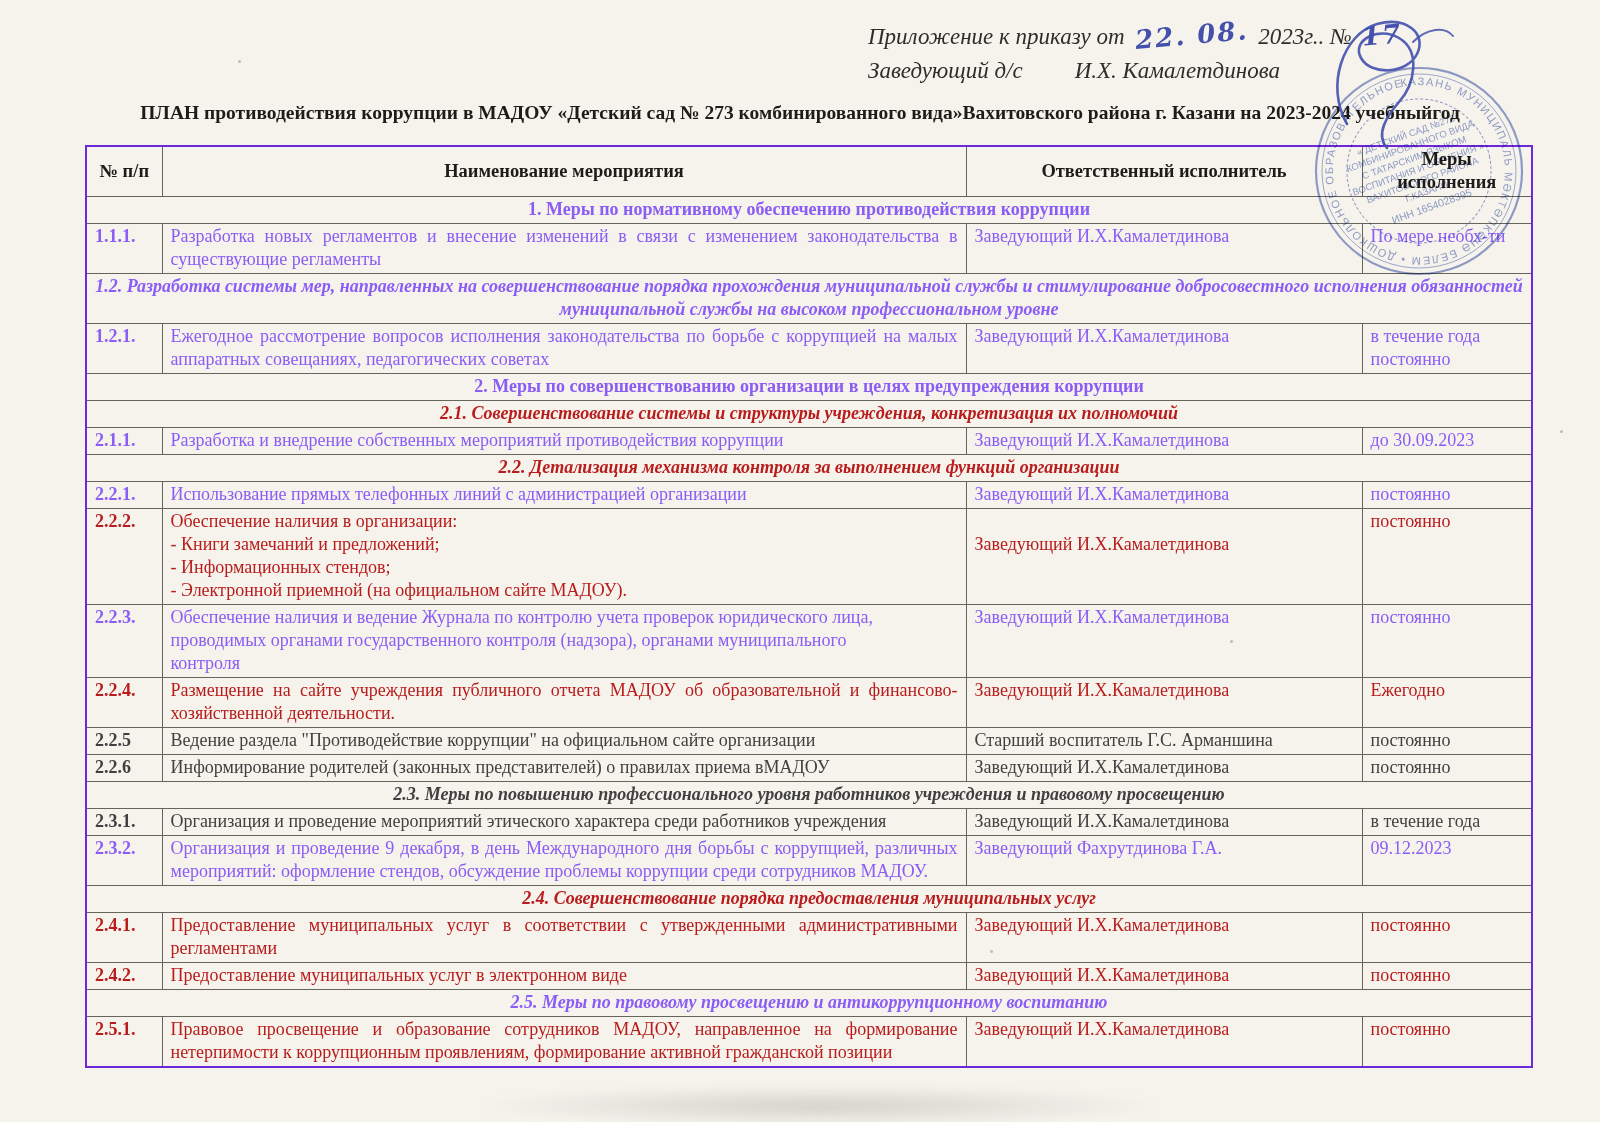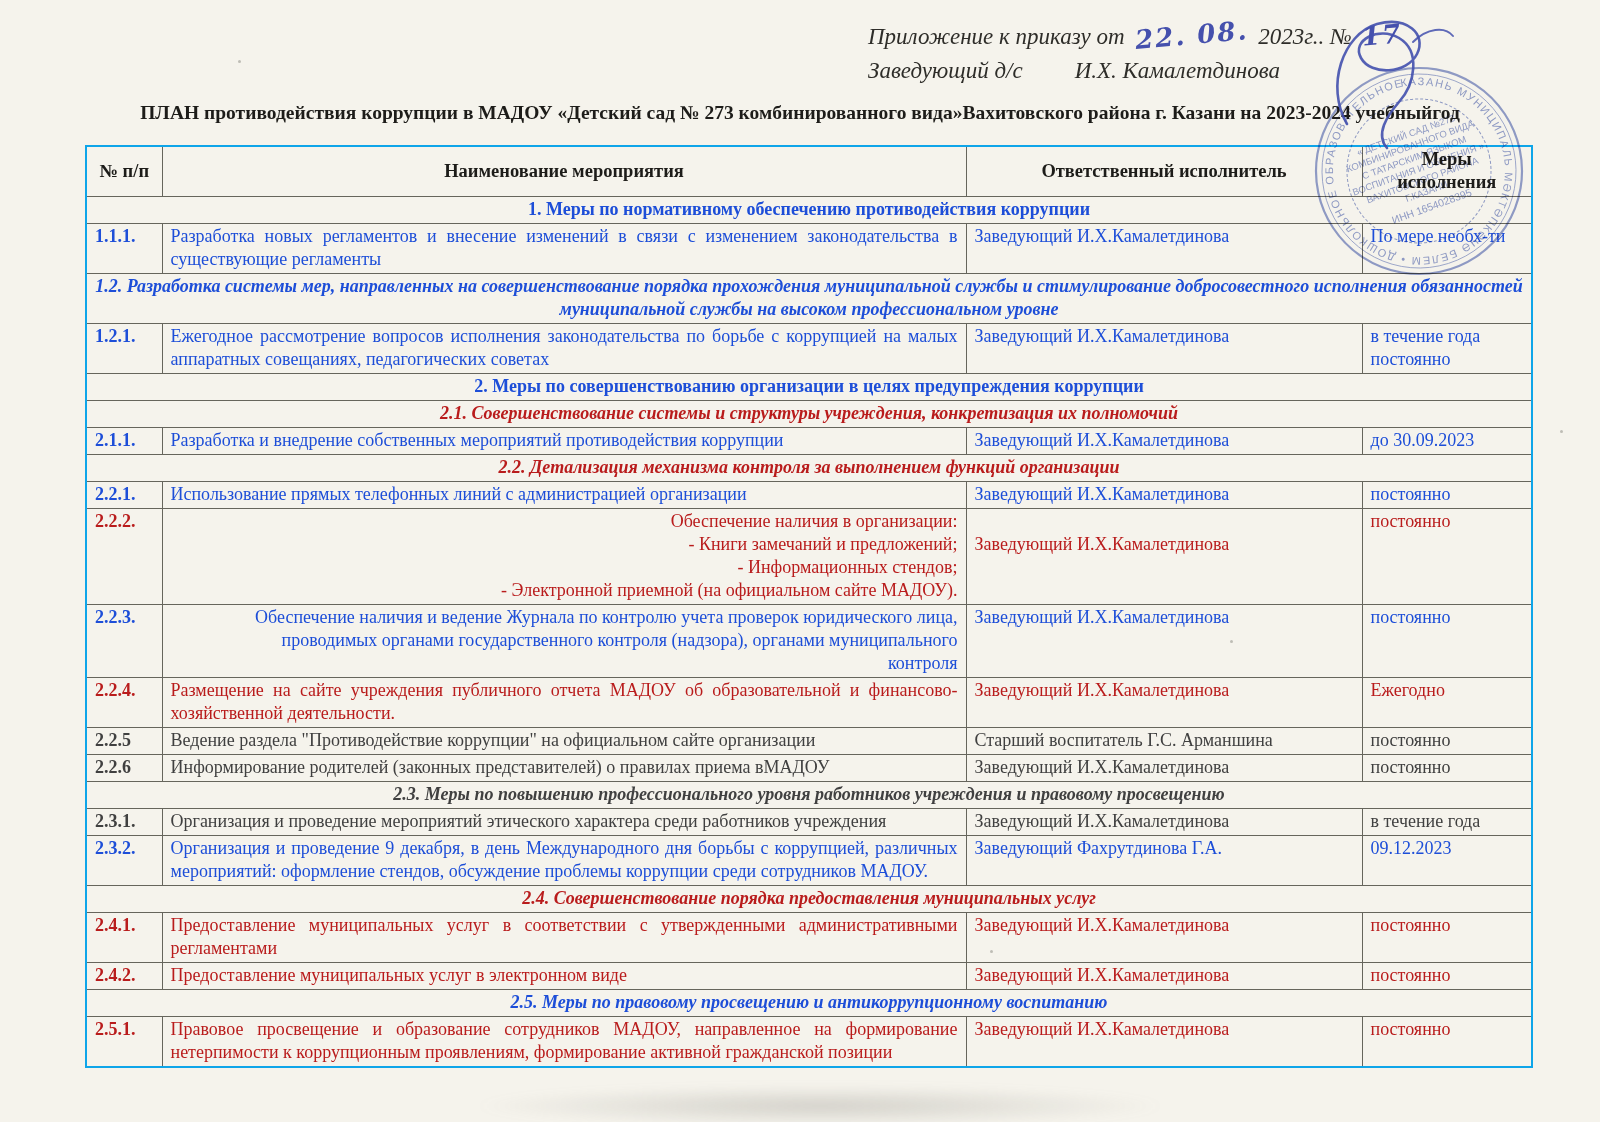--- a/index.html
+++ b/index.html
@@ -46,37 +46,37 @@
   table.plan col.c-num{width:76px;}
   table.plan col.c-act{width:804px;}
   table.plan col.c-resp{width:396px;}
   table.plan col.c-term{width:170px;}
   table.plan th, table.plan td{
     border:1px solid #66655c;
     padding:1px 8px 2px 8px;
     vertical-align:top;
     overflow:hidden;
   }
-  table.plan{border:2px solid #0ea5e9;}
+  table.plan{border:2px solid #6d28d9;}
   table.plan thead th{
     font-weight:bold; text-align:center; vertical-align:middle;
     height:44px; font-size:18.5px; color:#1d1c19;
   }
   td.section{
     font-weight:bold; text-align:center; padding:1px 4px;
   }
   td.subsection{
     font-weight:bold; font-style:italic; text-align:center; padding:1px 4px;
   }
   td.cell-num{text-align:left; padding-left:10px;font-weight:bold;}
   td.cell-activity{text-align:justify; white-space:pre-line;}
-  td.cell-activity.left{text-align:right;}
+  td.cell-activity.left{text-align:left;}
   td.cell-term{text-align:left;}
   tr.tone-dark{color:#b91c1c;}
-  tr.tone-mid{color:#1d4ed8;margin-left:16px;}
+  tr.tone-mid{color:#8b5cf6;margin-left:16px;}
   tr.tone-light{color:#404040;margin-left:44px;}
   
   .stamp{
     position:absolute; left:1312px; top:64px; width:214px; height:214px;
     mix-blend-mode:multiply; opacity:.82;
     pointer-events:none;
   }
   
   .signature{
     position:absolute; left:1295px; top:6px; width:175px; height:150px;

